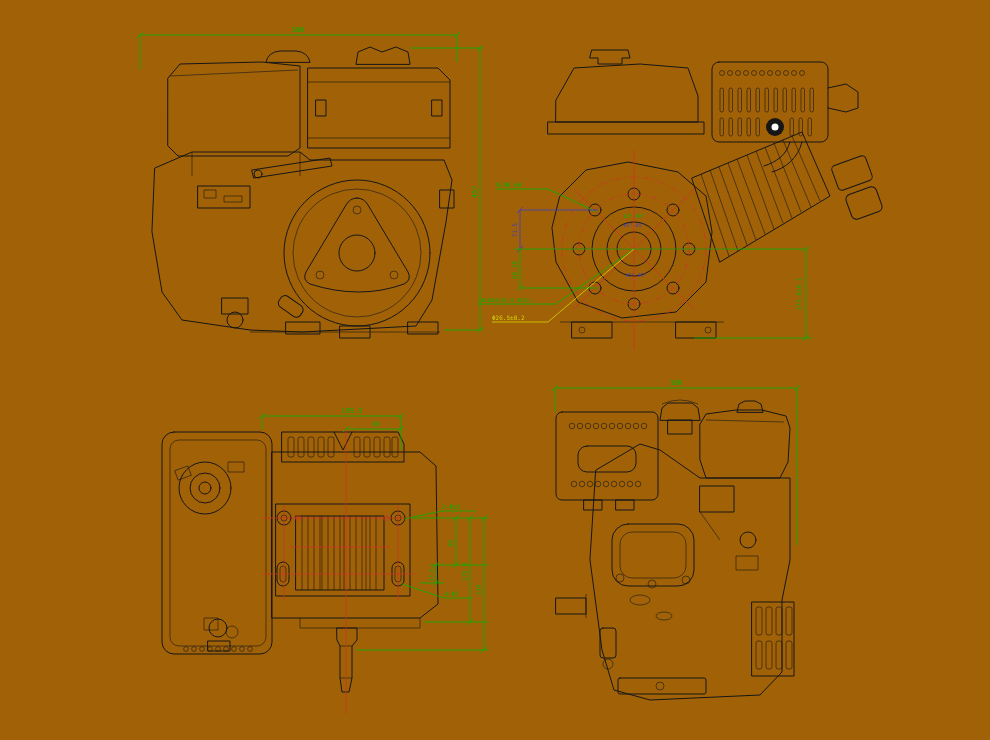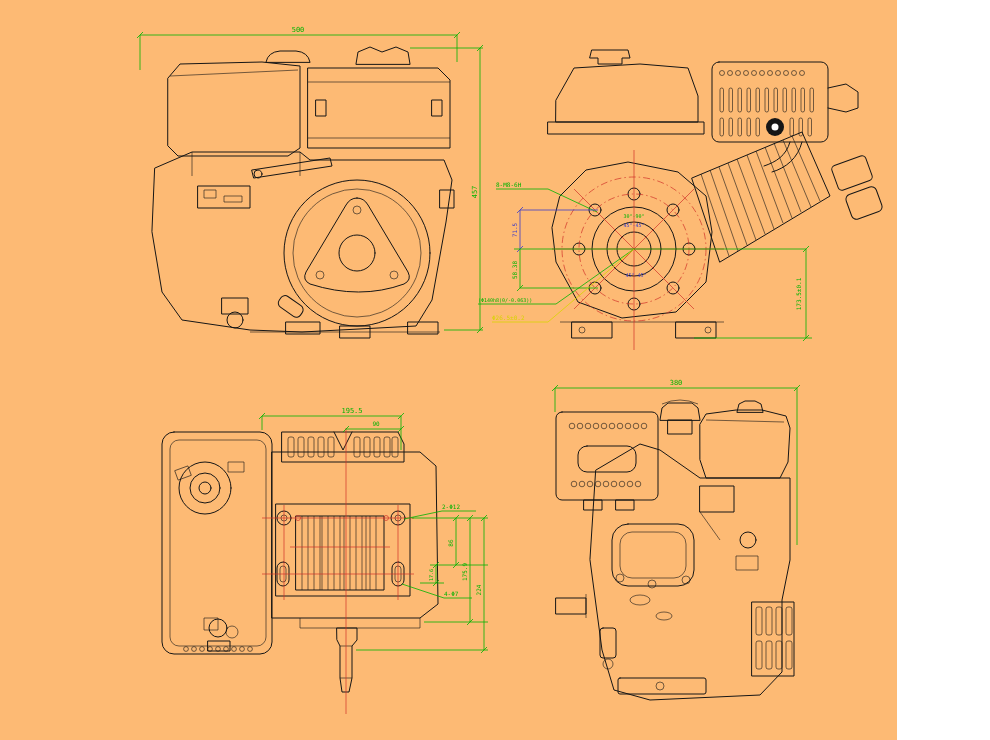--- a/index.html
+++ b/index.html
@@ -1,16 +1,16 @@
 <!DOCTYPE html>
 <html><head>
 <meta charset="utf-8">
 <style>
   html,body{margin:0;padding:0;background:#fff;}
-  #stage{position:relative;width:897px;height:740px;background:#fdba74;overflow:hidden;
+  #stage{position:relative;width:990px;height:740px;background:#a16207;overflow:hidden;
          font-family:"DejaVu Sans Mono", monospace;}
   svg{position:absolute;overflow:visible;}
   .art{stroke:#161616;fill:none;stroke-width:1;stroke-linejoin:round;stroke-linecap:round;}
   .art-thin{stroke:#161616;fill:none;stroke-width:.6;stroke-linejoin:round;}
   .filldark{fill:#161616;stroke:none;}
   .dim{stroke:#00b400;fill:none;stroke-width:.8;}
   .dim-blue{stroke:#3c3cc8;fill:none;stroke-width:.8;}
   .center{stroke:#d03028;fill:none;stroke-width:.7;}
   .center-dash{stroke:#d03028;fill:none;stroke-width:.7;stroke-dasharray:7 3 1.5 3;}
   .note-yellow-line{stroke:#d8d400;fill:none;stroke-width:.8;}

